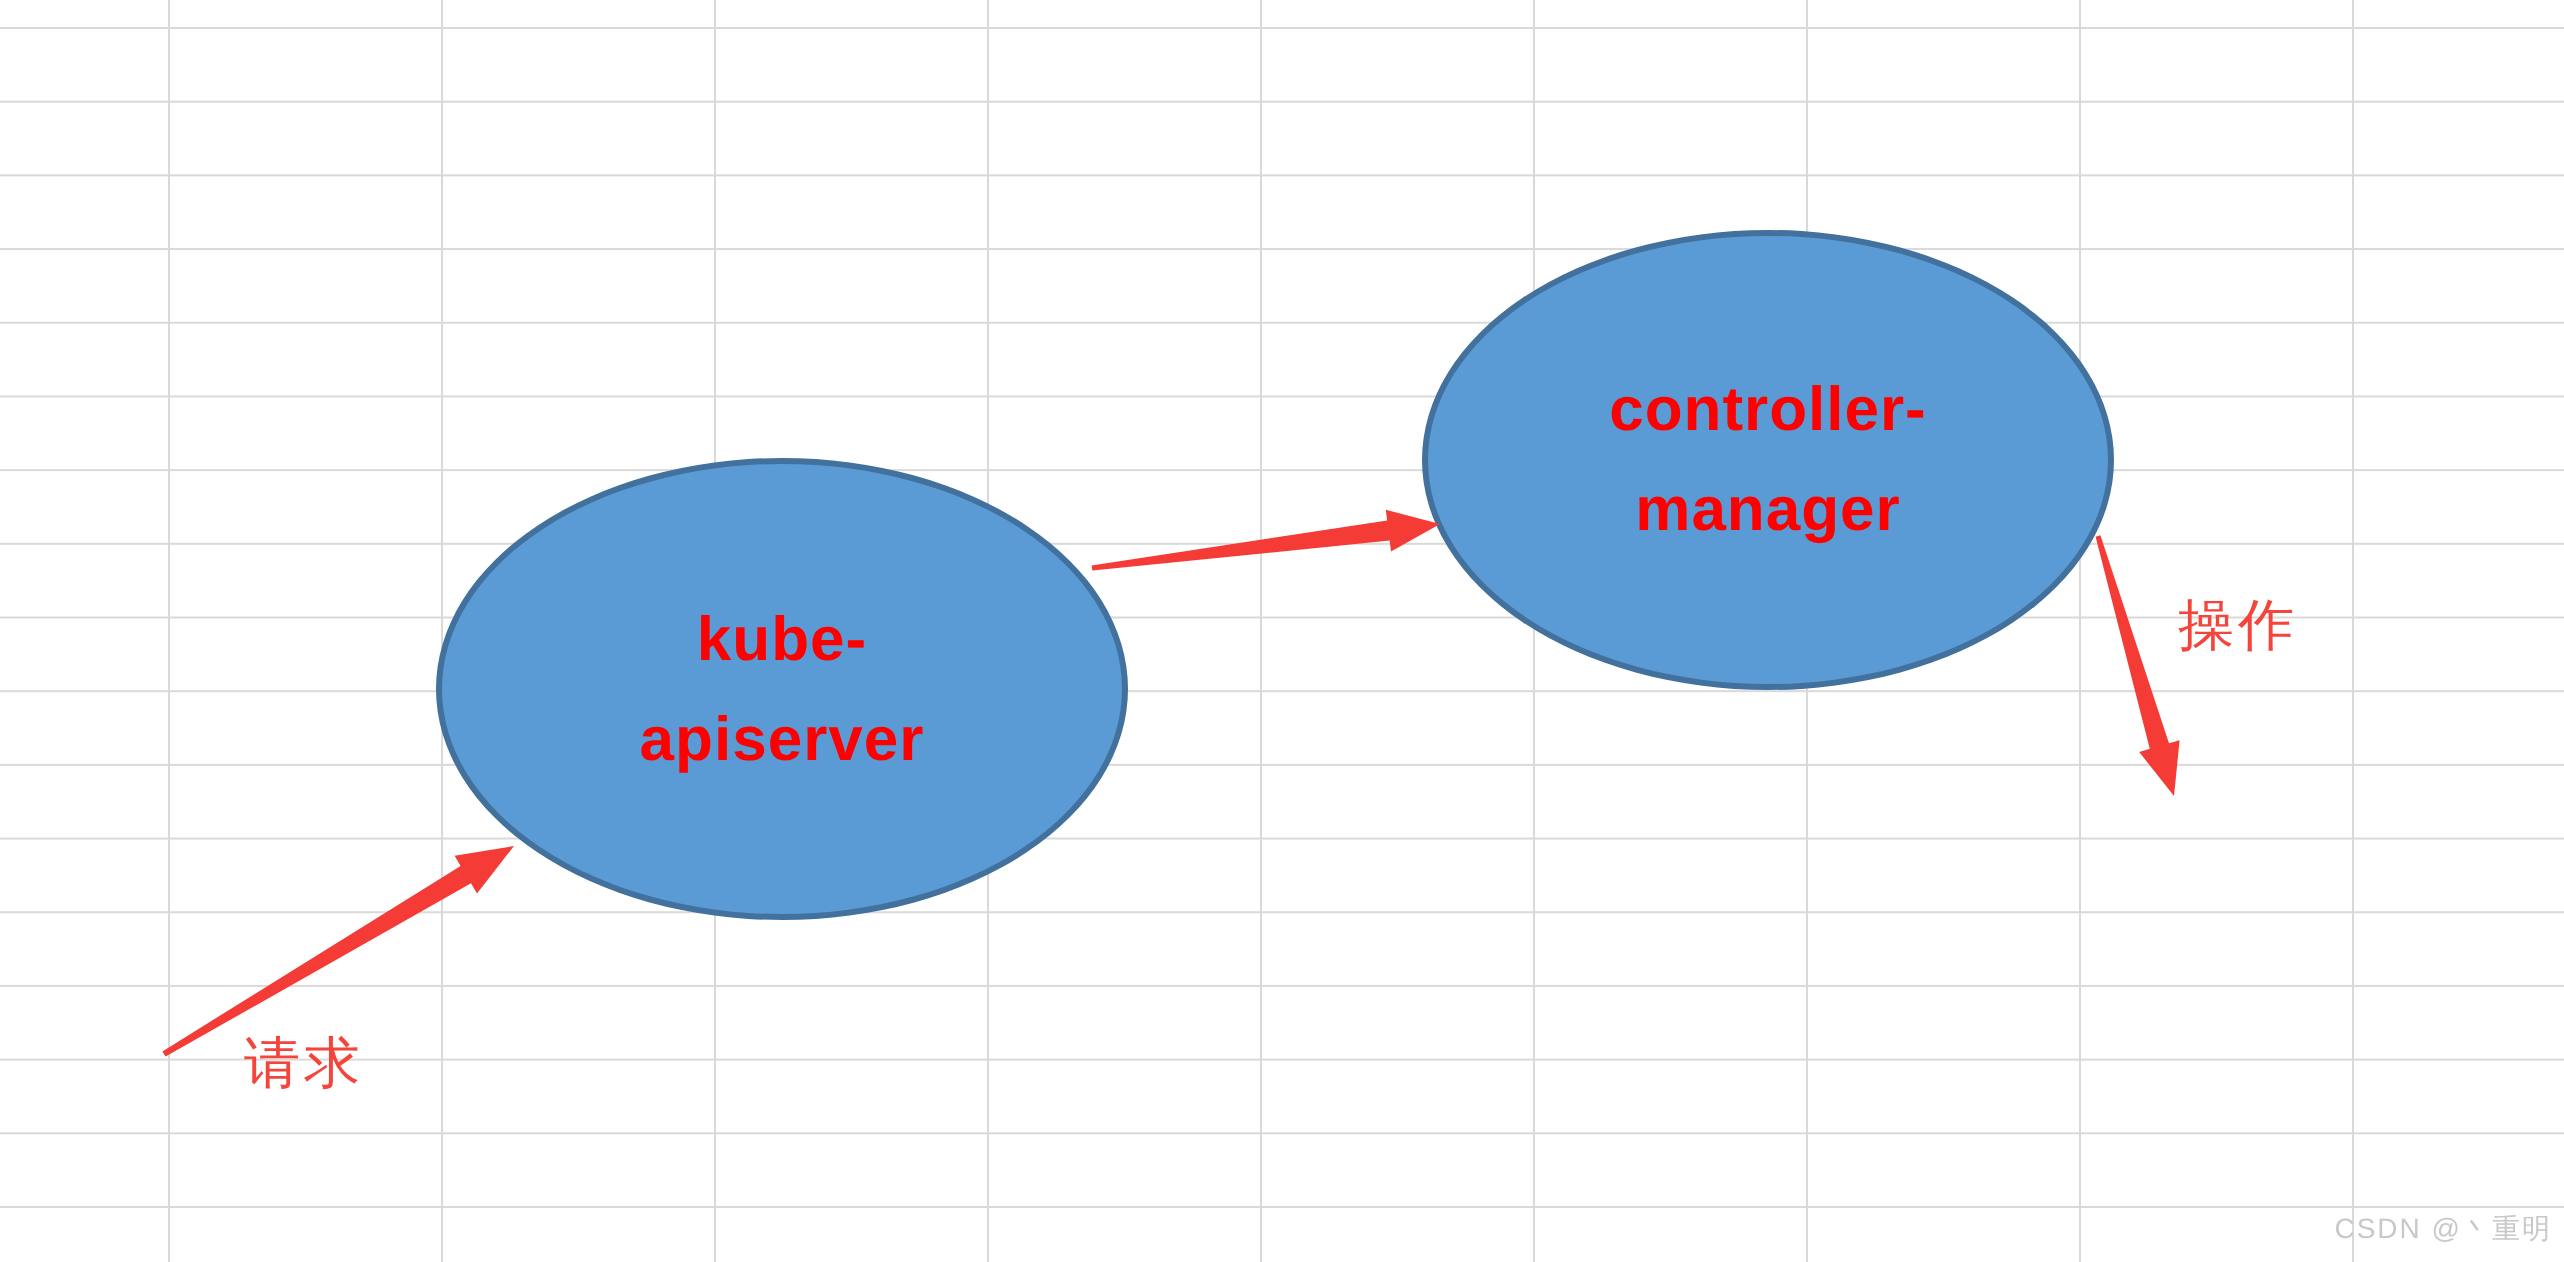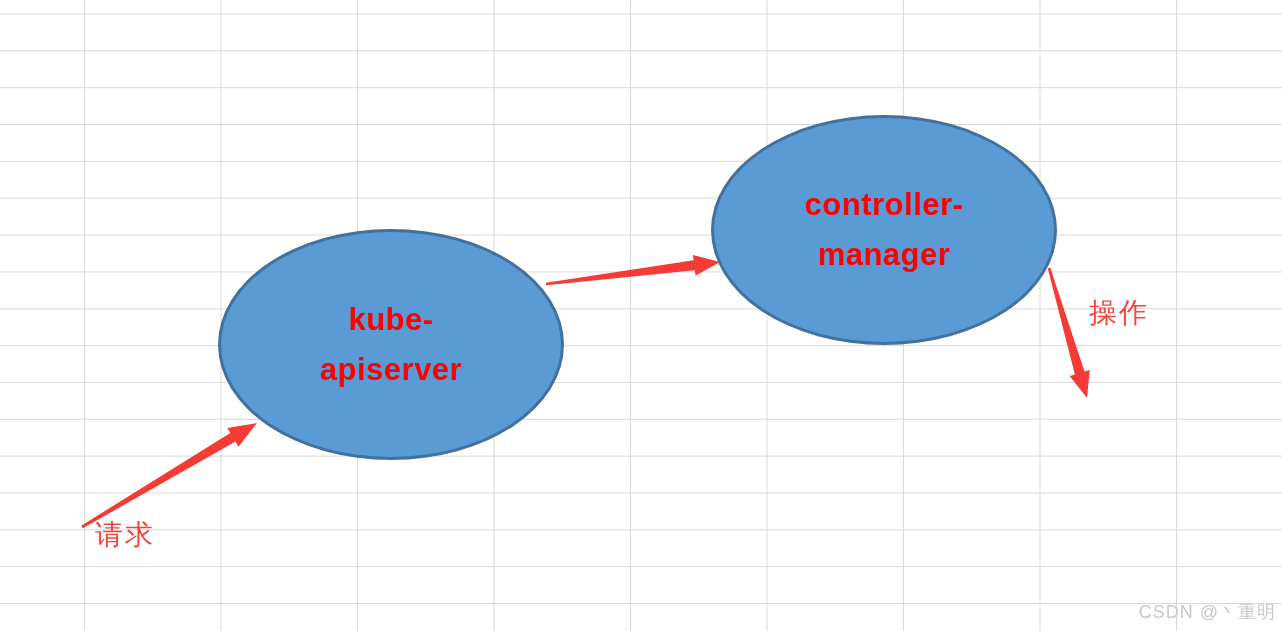--- a/index.html
+++ b/index.html
@@ -56,28 +56,28 @@
   }
   .arrow{fill:var(--arrow);}
   .edge-label{
     position:absolute;
     color:var(--edge-label);
     font-size:28px;
     line-height:1;
     letter-spacing:2px;
     white-space:nowrap;
   }
-  #label-request{left:95px;top:521px;}
+  #label-request{left:122px;top:521px;font-family:Liberation Mono, monospace;}
   #label-operate{left:1089px;top:299px;}
   .watermark{
     position:absolute;
     right:6px;
     bottom:7px;
     color:var(--watermark);
-    font-size:18px;
+    font-size:14px;
     letter-spacing:1px;
   }
 </style>
 </head>
 <body>
 
 <div class="canvas">
 
   <div class="node" id="node-kube-apiserver">
     <span class="node-label">kube-

